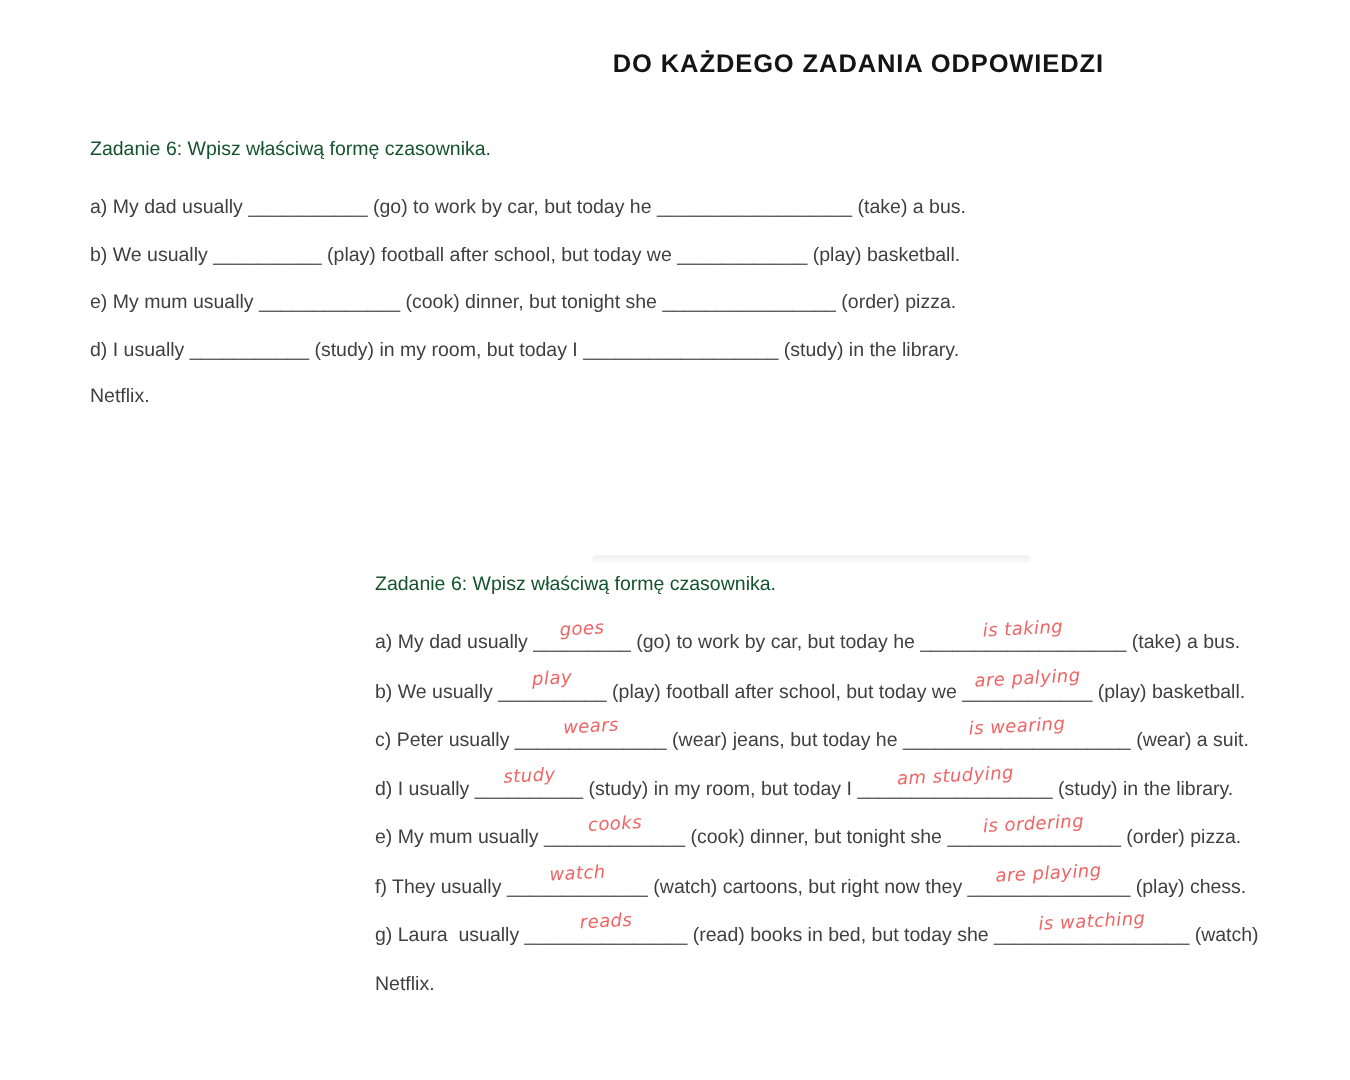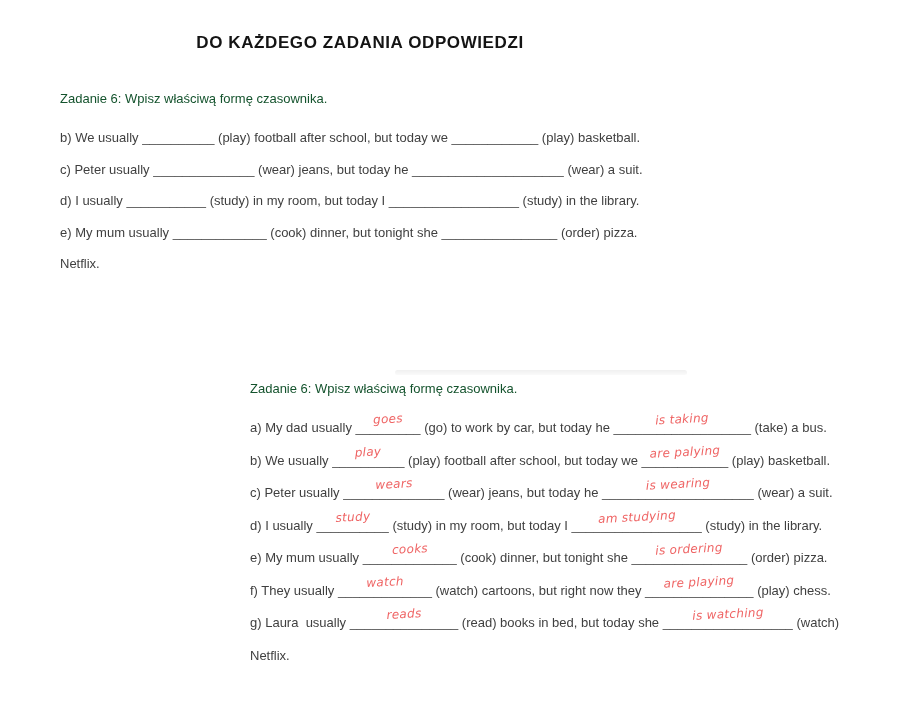--- a/index.html
+++ b/index.html
@@ -8,23 +8,23 @@
     width: 900px;
     height: 720px;
     background: #ffffff;
     font-family: "Liberation Sans", sans-serif;
     color: #3f3f3f;
     overflow: hidden;
   }
   .title {
     position: absolute;
     top: 33px;
-    left: 0;
+    left: 16px;
     width: 720px;
-    text-align: center;
+    text-align: right;
     font-size: 17px;
     font-weight: bold;
     letter-spacing: 0.6px;
     color: #141414;
   }
   .block {
     position: absolute;
     font-size: 13px;
     white-space: nowrap;
   }
@@ -69,28 +69,28 @@
 </head>
 <body>
 
 <div class="page">
 
   <div class="title">DO KAŻDEGO ZADANIA ODPOWIEDZI</div>
 
   <div class="block block1">
     <div class="heading">Zadanie 6: Wpisz właściwą formę czasownika.</div>
 
+    <div class="line"><span class="seg">a) My dad usually </span><span class="blank"><span class="seg">___________</span></span><span class="seg"> (go) to work by car, but today he </span><span class="blank"><span class="seg">__________________</span></span><span class="seg"> (take) a bus.</span></div>
 
     <div class="line"><span class="seg">b) We usually </span><span class="blank"><span class="seg">__________</span></span><span class="seg"> (play) football after school, but today we </span><span class="blank"><span class="seg">____________</span></span><span class="seg"> (play) basketball.</span></div>
 
-    <div class="line"><span class="seg">c) Peter usually </span><span class="blank"><span class="seg">______________</span></span><span class="seg"> (wear) jeans, but today he </span><span class="blank"><span class="seg">_____________________</span></span><span class="seg"> (wear) a suit.</span></div>
+
+    <div class="line"><span class="seg">e) My mum usually </span><span class="blank"><span class="seg">_____________</span></span><span class="seg"> (cook) dinner, but tonight she </span><span class="blank"><span class="seg">________________</span></span><span class="seg"> (order) pizza.</span></div>
 
     <div class="line"><span class="seg">d) I usually </span><span class="blank"><span class="seg">___________</span></span><span class="seg"> (study) in my room, but today I </span><span class="blank"><span class="seg">__________________</span></span><span class="seg"> (study) in the library.</span></div>
-
-    <div class="line"><span class="seg">e) My mum usually </span><span class="blank"><span class="seg">_____________</span></span><span class="seg"> (cook) dinner, but tonight she </span><span class="blank"><span class="seg">________________</span></span><span class="seg"> (order) pizza.</span></div>
 
 
 
     <div class="line">Netflix.</div>
   </div>
 
   <div class="paste-edge"></div>
 
   <div class="block block2">
     <div class="heading">Zadanie 6: Wpisz właściwą formę czasownika.</div>

